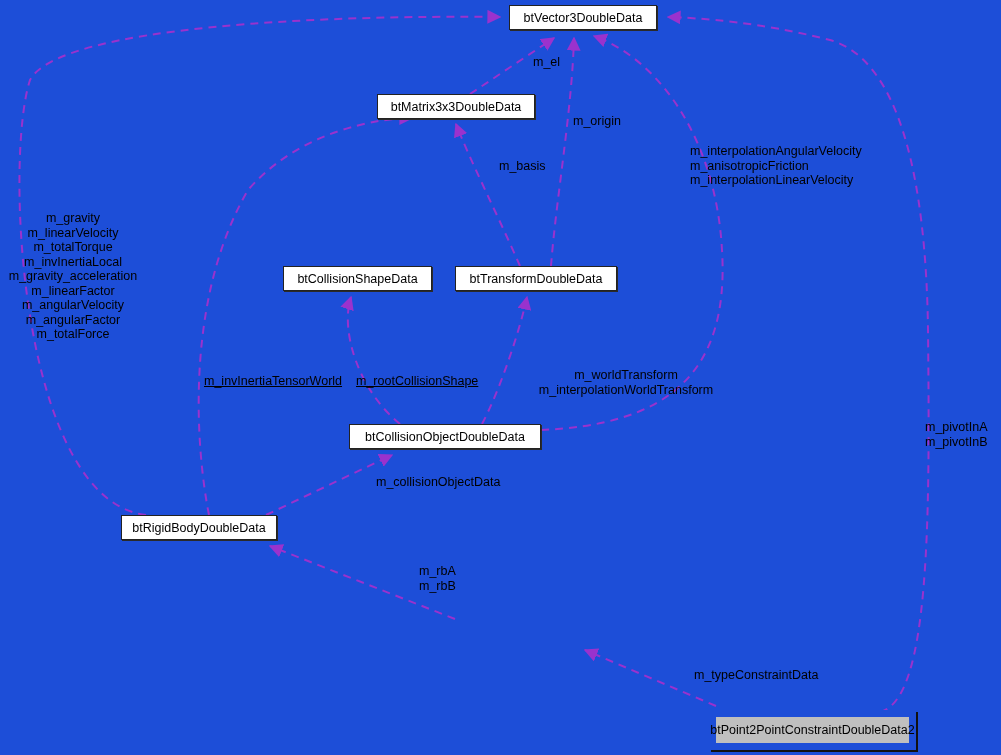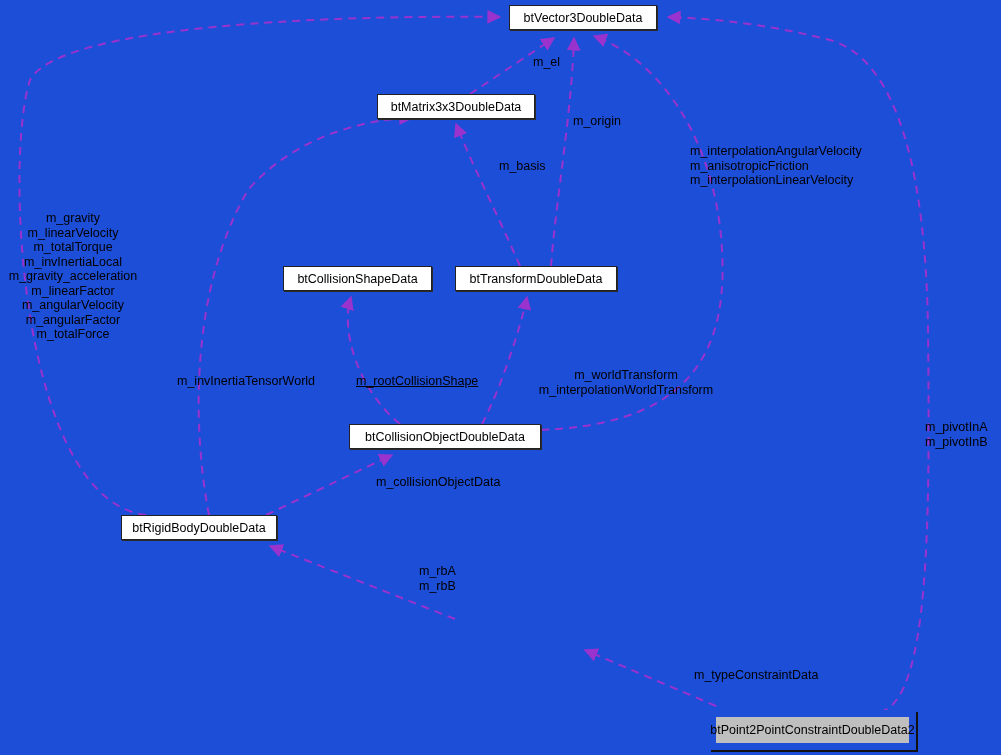--- a/index.html
+++ b/index.html
@@ -139,21 +139,21 @@
 m_gravity_acceleration
 m_linearFactor
 m_angularVelocity
 m_angularFactor
 m_totalForce</div>
 
   <div class="edge-label multi" style="left:690px; top:144px; width:198px; text-align:left;">m_interpolationAngularVelocity
 m_anisotropicFriction
 m_interpolationLinearVelocity</div>
 
-  <div class="edge-label" style="left:177px; top:374px;">m_invInertiaTensorWorld</div>
+  <div class="edge-label" style="left:204px; top:374px;text-decoration:underline;">m_invInertiaTensorWorld</div>
 
   <div class="edge-label" style="left:356px; top:374px;text-decoration:underline;">m_rootCollisionShape</div>
 
   <div class="edge-label multi" style="left:521px; top:368px; width:210px; text-align:center;">m_worldTransform
 m_interpolationWorldTransform</div>
 
   <div class="edge-label" style="left:345px; top:475px;padding-left:31px;">m_collisionObjectData</div>
 
   <div class="edge-label multi" style="left:925px; top:420px; text-align:left;">m_pivotInA
 m_pivotInB</div>

